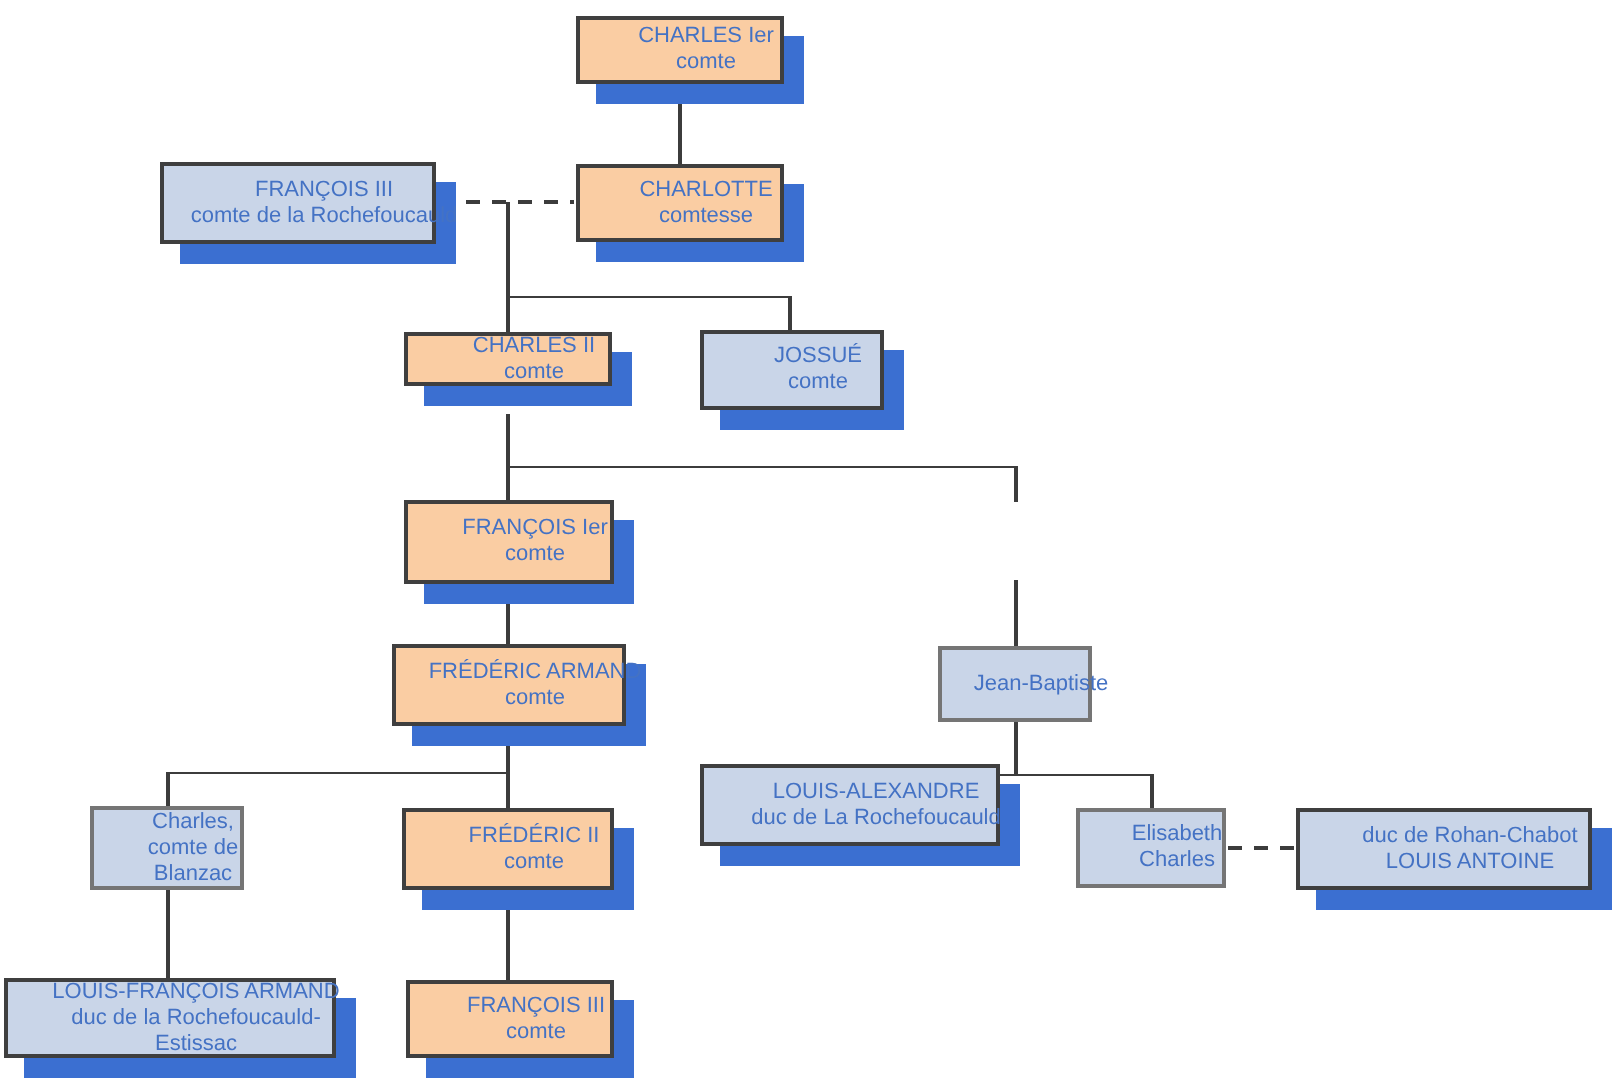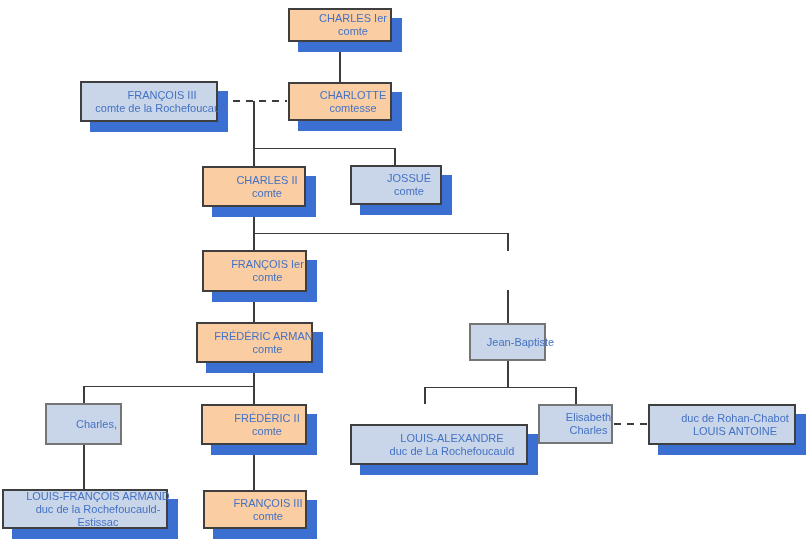--- a/index.html
+++ b/index.html
@@ -69,21 +69,21 @@
   <div class="node blue shadow" style="left:80px;top:81px;width:138px;height:41px">
     <div class="nl">FRANÇOIS III</div>
     <div class="nl">comte de la Rochefoucauld</div>
   </div>
 
   <div class="node orange shadow" style="left:288px;top:82px;width:104px;height:39px">
     <div class="nl">CHARLOTTE</div>
     <div class="nl">comtesse</div>
   </div>
 
-  <div class="node orange shadow" style="left:202px;top:166px;width:104px;height:41px">
+  <div class="node orange shadow" style="left:202px;top:166px;width:104px;height:27px">
     <div class="nl">CHARLES II</div>
     <div class="nl">comte</div>
   </div>
 
   <div class="node blue shadow" style="left:350px;top:165px;width:92px;height:40px">
     <div class="nl">JOSSUÉ</div>
     <div class="nl">comte</div>
   </div>
 
   <div class="node orange shadow" style="left:202px;top:250px;width:105px;height:42px">
@@ -96,28 +96,30 @@
     <div class="nl">FRÉDÉRIC ARMAND</div>
     <div class="nl">comte</div>
   </div>
 
   <div class="node blue" style="left:469px;top:323px;width:77px;height:38px">
     <div class="nl">Jean-Baptiste</div>
   </div>
 
   <div class="node blue" style="left:45px;top:403px;width:77px;height:42px">
     <div class="nl">Charles,</div>
+    <div class="nl">comte de
+Blanzac</div>
   </div>
 
   <div class="node orange shadow" style="left:201px;top:404px;width:106px;height:41px">
     <div class="nl">FRÉDÉRIC II</div>
     <div class="nl">comte</div>
   </div>
 
-  <div class="node blue shadow" style="left:350px;top:424px;width:178px;height:41px">
+  <div class="node blue shadow" style="left:350px;top:382px;width:150px;height:41px">
     <div class="nl">LOUIS-ALEXANDRE</div>
     <div class="nl">duc de La Rochefoucauld</div>
   </div>
 
   <div class="node blue" style="left:538px;top:404px;width:75px;height:40px">
     <div class="nl">Elisabeth</div>
     <div class="nl">Charles</div>
   </div>
 
   <div class="node blue shadow" style="left:648px;top:404px;width:148px;height:41px">

